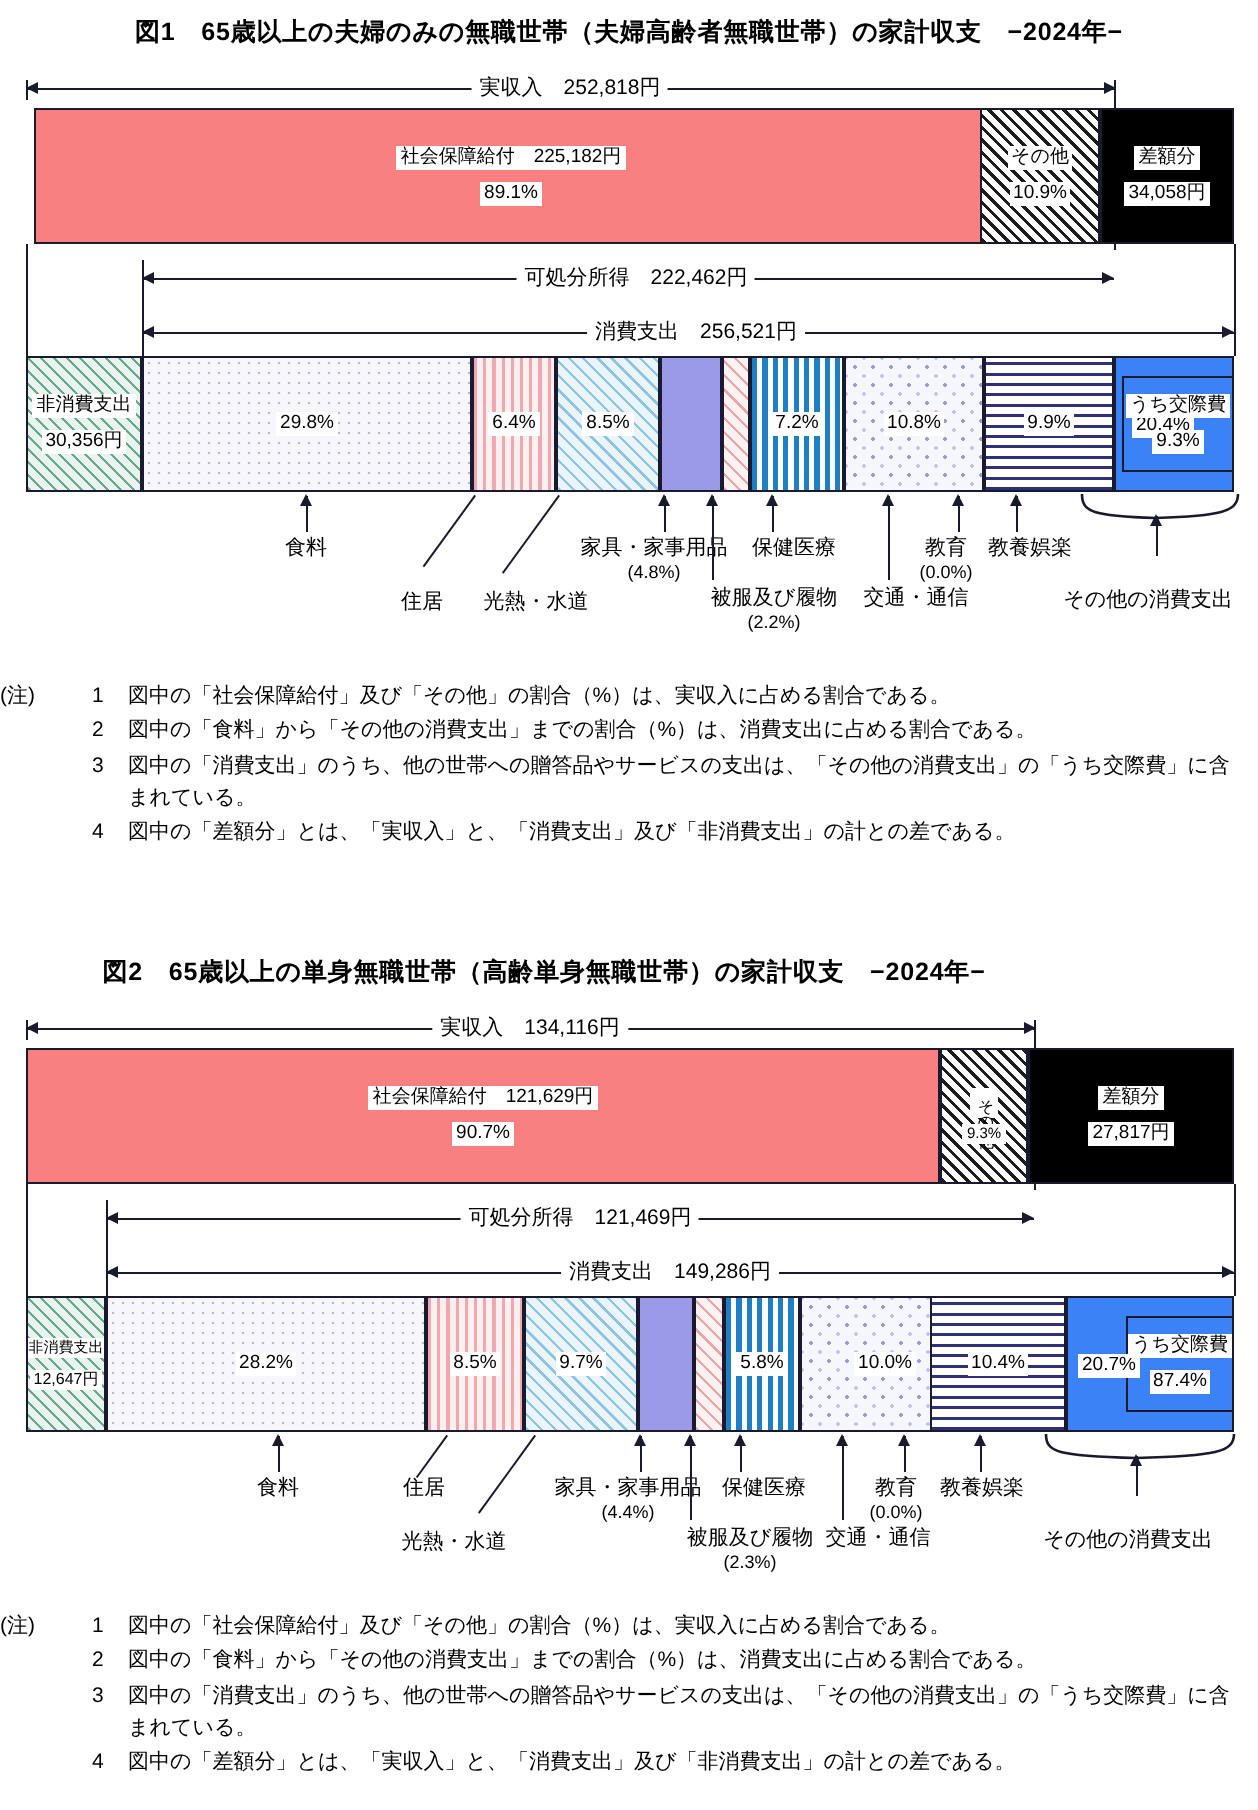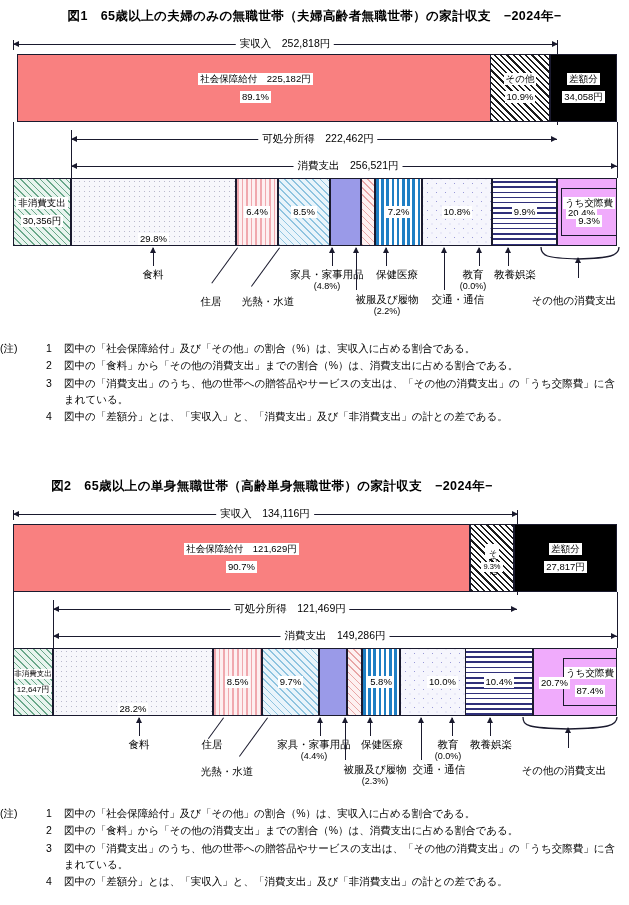--- a/index.html
+++ b/index.html
@@ -32,21 +32,20 @@
       repeating-linear-gradient(45deg,#1c1c1c 0px,#1c1c1c 1.6px,#ffffff 1.6px,#ffffff 4.4px);
   }
   .f-green{
     background:
       repeating-linear-gradient(45deg,#6aa88a 0px,#6aa88a 1.2px,#e8f4ee 1.2px,#e8f4ee 4.6px);
   }
   .f-dots{
     background-color:#f7f7fb;
     background-image:radial-gradient(#b9b9cc 0.7px,transparent 0.8px);
     background-size:5px 5px;
-    justify-content:flex-end;
   }
   .f-vpink{
     background:
       repeating-linear-gradient(90deg,#f0a8ae 0px,#f0a8ae 1.6px,#fdeff0 1.6px,#fdeff0 4.6px);
   }
   .f-diagblue{
     background:
       repeating-linear-gradient(45deg,#8fc4e0 0px,#8fc4e0 1.2px,#e9f4fb 1.2px,#e9f4fb 5px);
   }
   .f-solidblue{background:#9a9ae8;}
@@ -63,21 +62,21 @@
     background-image:
       radial-gradient(#9a9ad8 0.8px,transparent 0.9px),
       radial-gradient(#c3c3ea 0.8px,transparent 0.9px);
     background-size:9px 9px,9px 9px;
     background-position:0 0,4.5px 4.5px;
   }
   .f-hline{
     background:
       repeating-linear-gradient(0deg,#30307a 0px,#30307a 1.5px,#ffffff 1.5px,#ffffff 5.2px);
   }
-  .f-white{background:#f0abfc;}
+  .f-white{background:#3b82f6;}
 
   .vert{writing-mode:vertical-rl;text-orientation:upright;letter-spacing:-1px;}
 
   
   .dim{position:absolute;height:1px;background:#1a1a2e;}
   .dim::before,.dim::after{
     content:"";position:absolute;top:-3px;width:0;height:0;
     border-top:3.5px solid transparent;border-bottom:3.5px solid transparent;
   }
   .dim::before{left:0;border-right:6px solid #1a1a2e;}

